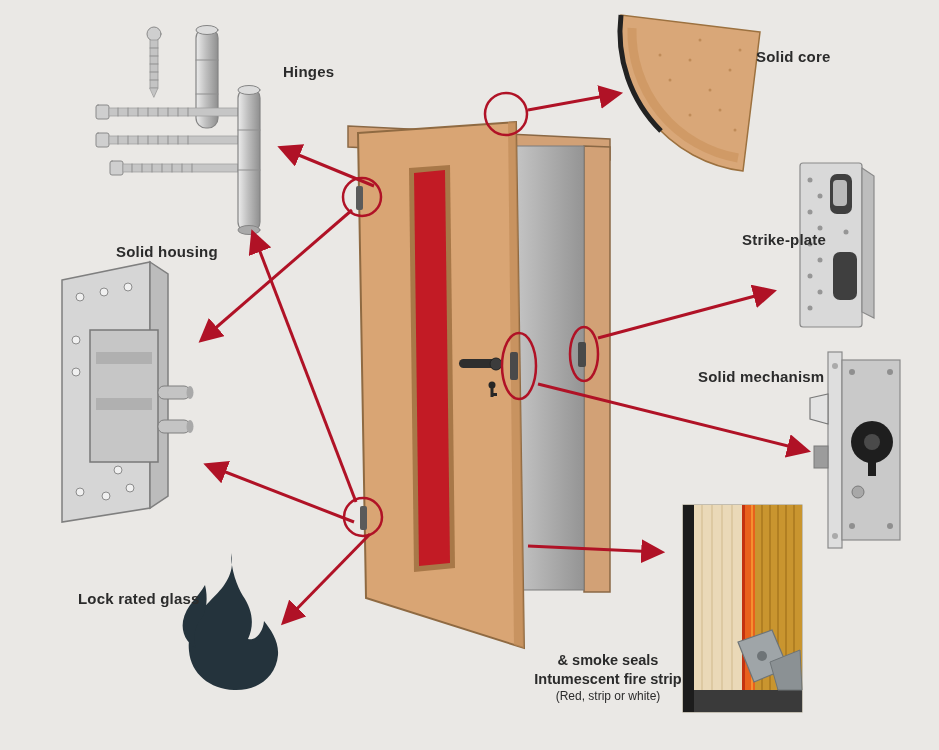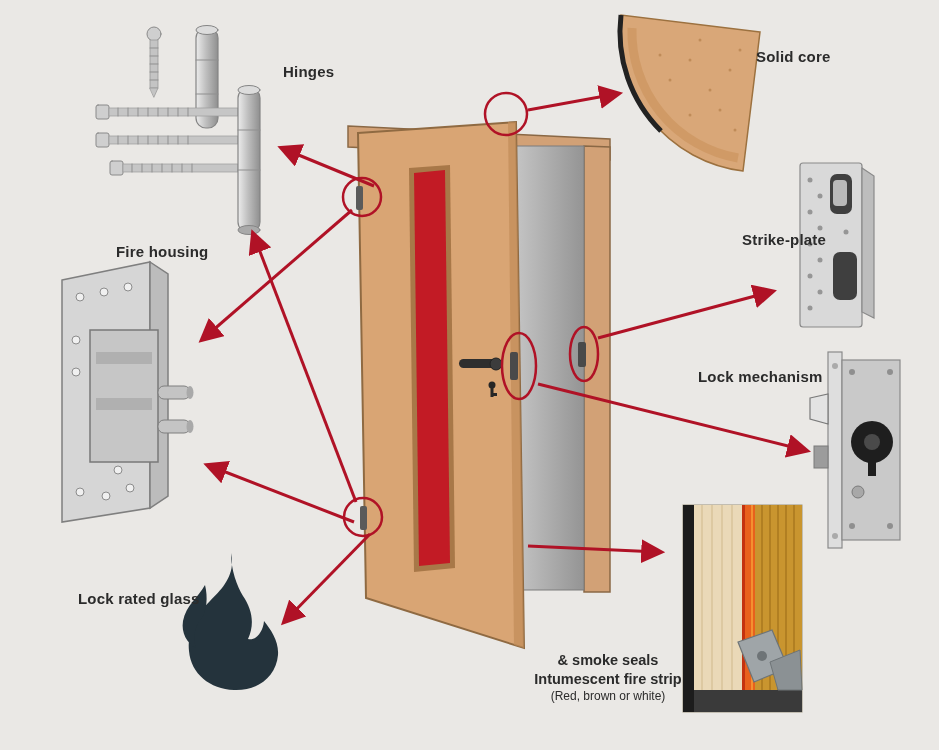--- a/index.html
+++ b/index.html
@@ -208,25 +208,25 @@
         <line x1="370" y1="534" x2="286" y2="620"></line>
         <line x1="528" y1="110" x2="616" y2="94"></line>
         <line x1="598" y1="338" x2="770" y2="292"></line>
         <line x1="538" y1="384" x2="804" y2="450"></line>
         <line x1="528" y1="546" x2="658" y2="552"></line>
       </g>
     </g>
   </svg>
 
   <div class="label" style="left:283px; top:63px;">Hinges</div>
-  <div class="label" style="left:116px; top:243px;">Fire housing</div>
+  <div class="label" style="left:116px; top:243px;">Solid housing</div>
   <div class="label" style="left:78px; top:590px;">Lock rated glass</div>
   <div class="label" style="left:756px; top:48px;">Solid core</div>
   <div class="label" style="left:742px; top:231px;">Strike-plate</div>
-  <div class="label" style="left:698px; top:368px;">Lock mechanism</div>
+  <div class="label" style="left:698px; top:368px;">Solid mechanism</div>
 
   <div class="caption" style="left:520px; top:651px; width:176px;">
     <div class="label-line">&amp; smoke seals</div>
     <div class="label-line">Intumescent fire strip</div>
-    <div class="label-line small">(Red, brown or white)</div>
+    <div class="label-line small">(Red, strip or white)</div>
   </div>
 
 </div>
 
 </body></html>

